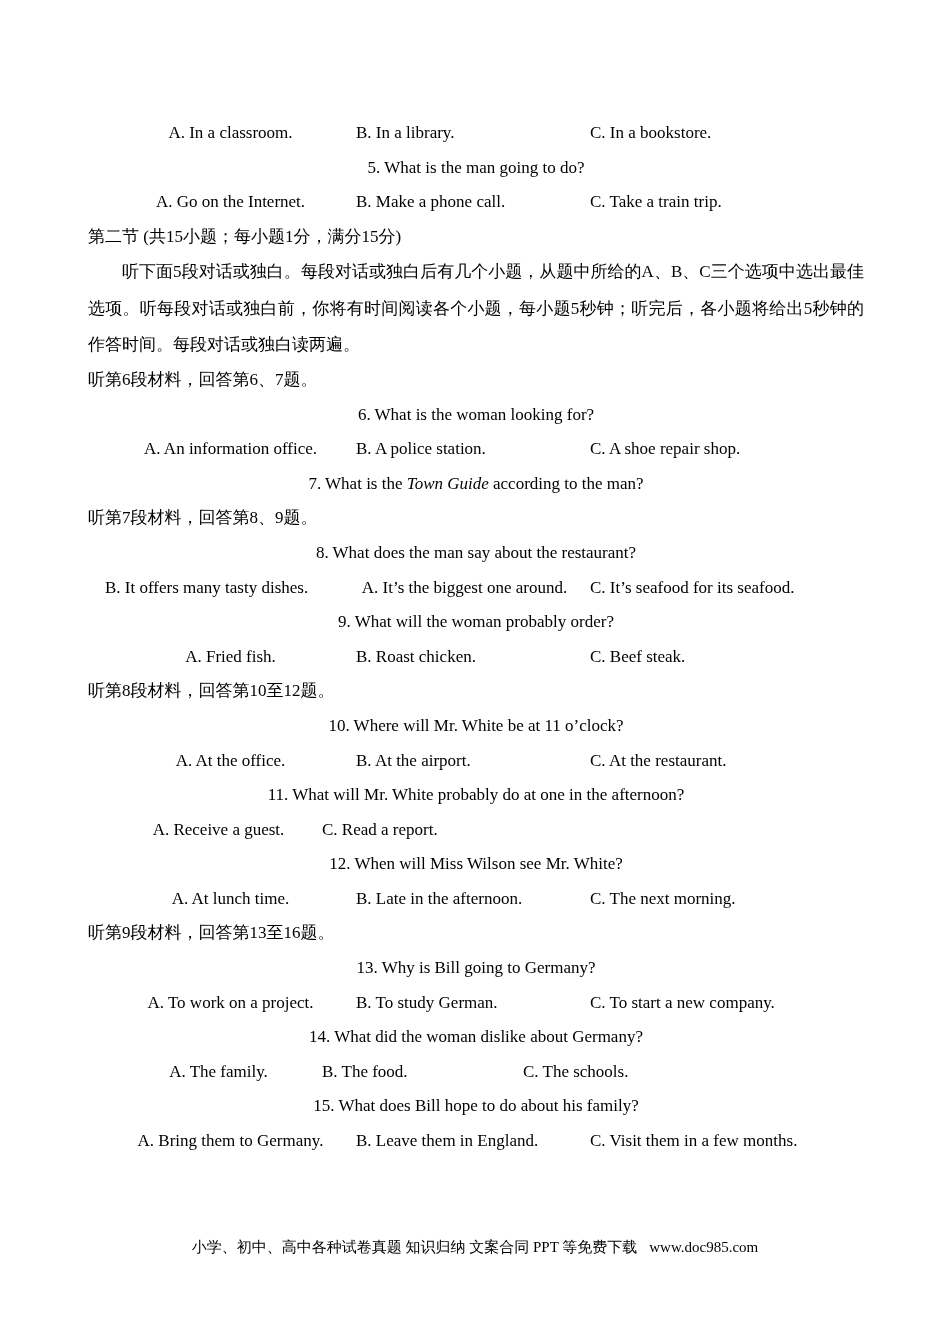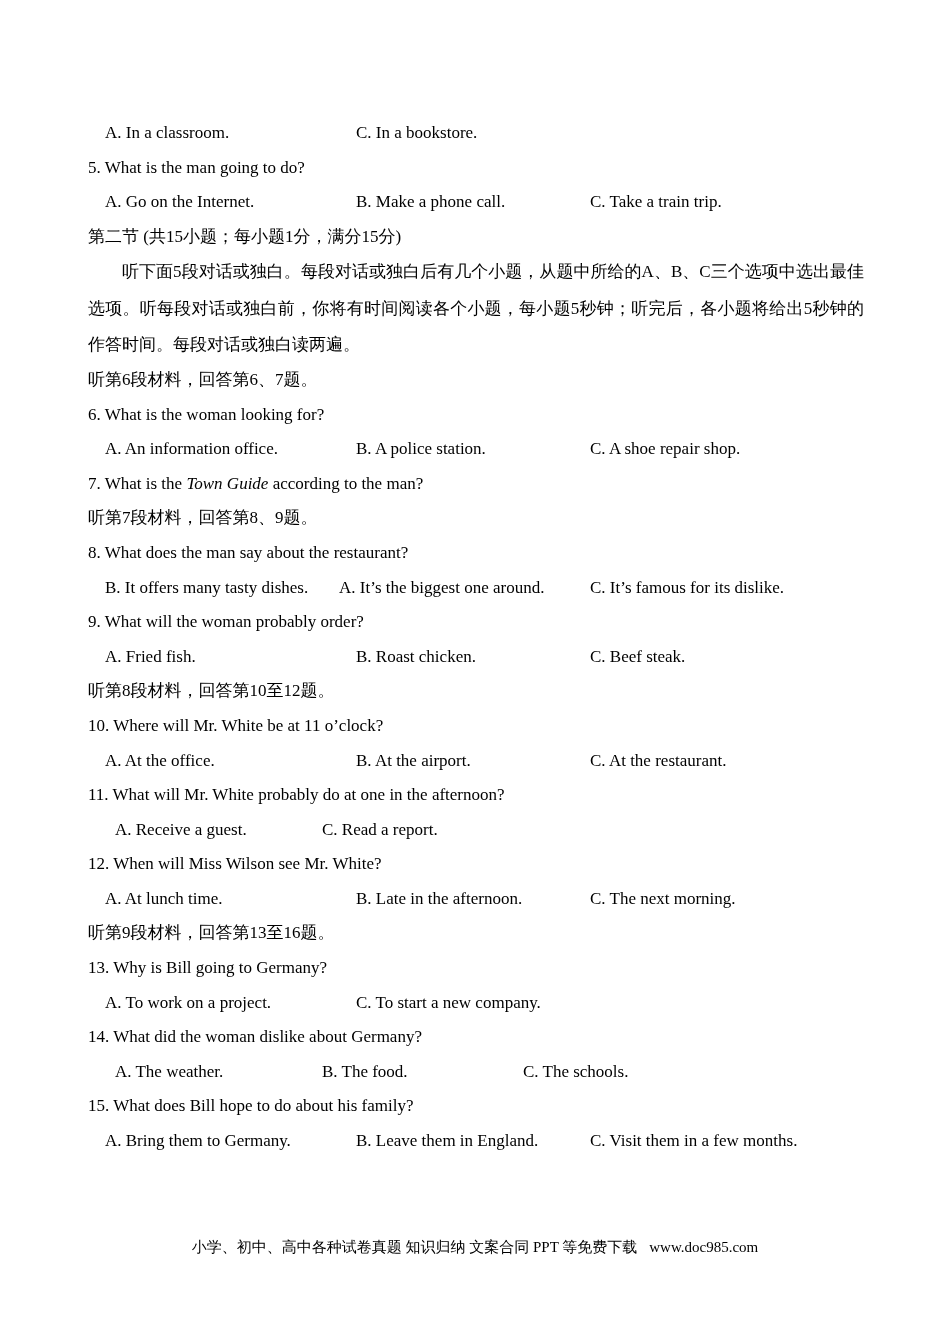--- a/index.html
+++ b/index.html
@@ -26,29 +26,29 @@
     top: 116px;
     left: 88px;
     width: 776px;
   }
   .line {
     font-size: 17px;
     line-height: 34.6px;
     min-height: 34.6px;
     white-space: nowrap;
   }
-  .question { padding-left: 0; }
+  .question { padding-left: 0; text-align: center; }
   .section  { padding-left: 0; }
   .note     { padding-left: 0; }
   .options {
     display: flex;
     padding-left: 17px;
   }
   .opt { display: inline-block; }
-  .opt-0 { width: 251px; flex: none; }
+  .opt-0 { width: 251px; flex: none; text-align: center; }
   .opt-1 { width: 234px; flex: none; }
   .opt-2 { flex: 1; }
   .options.narrow { padding-left: 27px; }
   .options.narrow .opt-0 { width: 207px; }
   .options.narrow .opt-1 { width: 201px; }
   .paragraph {
     text-indent: 2em;
     text-align: justify;
     line-height: 36.2px;
     min-height: auto;
@@ -72,20 +72,21 @@
   }
 </style>
 </head>
 <body>
 
 <div class="page">
   <div class="content">
 
   <div class="line options">
         <span class="opt opt-0">A. In a classroom.</span>
+        <span class="opt opt-1">B. In a library.</span>
         <span class="opt opt-2">C. In a bookstore.</span>
       </div>
       <div class="line question">5. What is the man going to do?</div>
       <div class="line options">
         <span class="opt opt-0">A. Go on the Internet.</span>
         <span class="opt opt-1">B. Make a phone call.</span>
         <span class="opt opt-2">C. Take a train trip.</span>
       </div>
       <div class="line section">第二节  (共15小题；每小题1分，满分15分)</div>
       <div class="line paragraph">听下面5段对话或独白。每段对话或独白后有几个小题，从题中所给的A、B、C三个选项中选出最佳选项。听每段对话或独白前，你将有时间阅读各个小题，每小题5秒钟；听完后，各小题将给出5秒钟的作答时间。每段对话或独白读两遍。</div>
@@ -95,21 +96,21 @@
         <span class="opt opt-0">A. An information office.</span>
         <span class="opt opt-1">B. A police station.</span>
         <span class="opt opt-2">C. A shoe repair shop.</span>
       </div>
       <div class="line question"><span>7. What is the </span><span class="italic">Town Guide</span><span> according to the man?</span></div>
       <div class="line note">听第7段材料，回答第8、9题。</div>
       <div class="line question">8. What does the man say about the restaurant?</div>
       <div class="line options">
         <span class="opt opt-1">B. It offers many tasty dishes.</span>
         <span class="opt opt-0">A. It’s the biggest one around.</span>
-        <span class="opt opt-2">C. It’s famous for its dislike.</span>
+        <span class="opt opt-2">C. It’s seafood for its seafood.</span>
       </div>
       <div class="line question">9. What will the woman probably order?</div>
       <div class="line options">
         <span class="opt opt-0">A. Fried fish.</span>
         <span class="opt opt-1">B. Roast chicken.</span>
         <span class="opt opt-2">C. Beef steak.</span>
       </div>
       <div class="line note">听第8段材料，回答第10至12题。</div>
       <div class="line question">10. Where will Mr. White be at 11 o’clock?</div>
       <div class="line options">
@@ -125,25 +126,26 @@
       <div class="line question">12. When will Miss Wilson see Mr. White?</div>
       <div class="line options">
         <span class="opt opt-0">A. At lunch time.</span>
         <span class="opt opt-1">B. Late in the afternoon.</span>
         <span class="opt opt-2">C. The next morning.</span>
       </div>
       <div class="line note">听第9段材料，回答第13至16题。</div>
       <div class="line question">13. Why is Bill going to Germany?</div>
       <div class="line options">
         <span class="opt opt-0">A. To work on a project.</span>
+        <span class="opt opt-1">B. To study German.</span>
         <span class="opt opt-2">C. To start a new company.</span>
       </div>
       <div class="line question">14. What did the woman dislike about Germany?</div>
       <div class="line options narrow">
-        <span class="opt opt-0">A. The weather.</span>
+        <span class="opt opt-0">A. The family.</span>
         <span class="opt opt-1">B. The food.</span>
         <span class="opt opt-2">C. The schools.</span>
       </div>
       <div class="line question">15. What does Bill hope to do about his family?</div>
       <div class="line options">
         <span class="opt opt-0">A. Bring them to Germany.</span>
         <span class="opt opt-1">B. Leave them in England.</span>
         <span class="opt opt-2">C. Visit them in a few months.</span>
       </div>
     </div>

